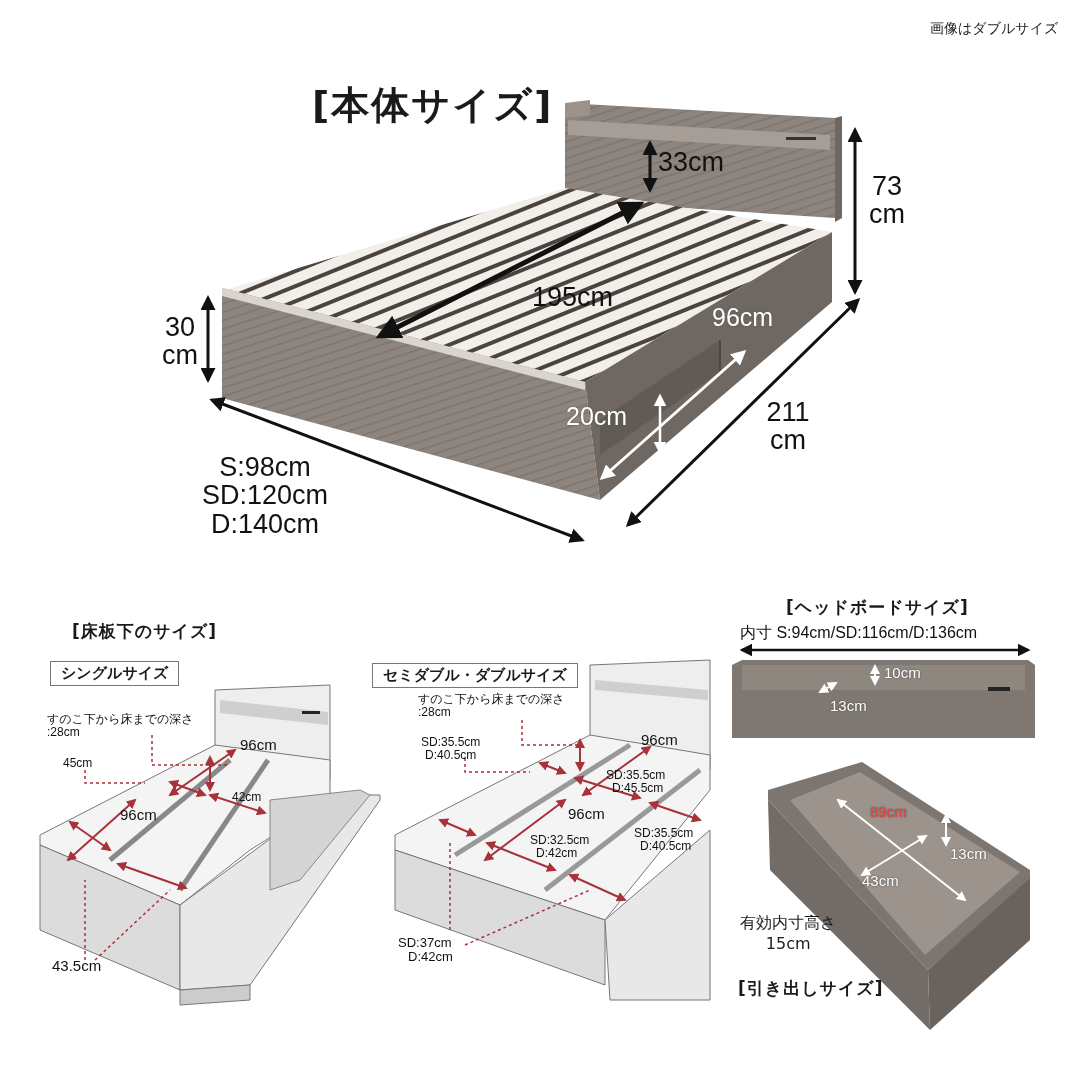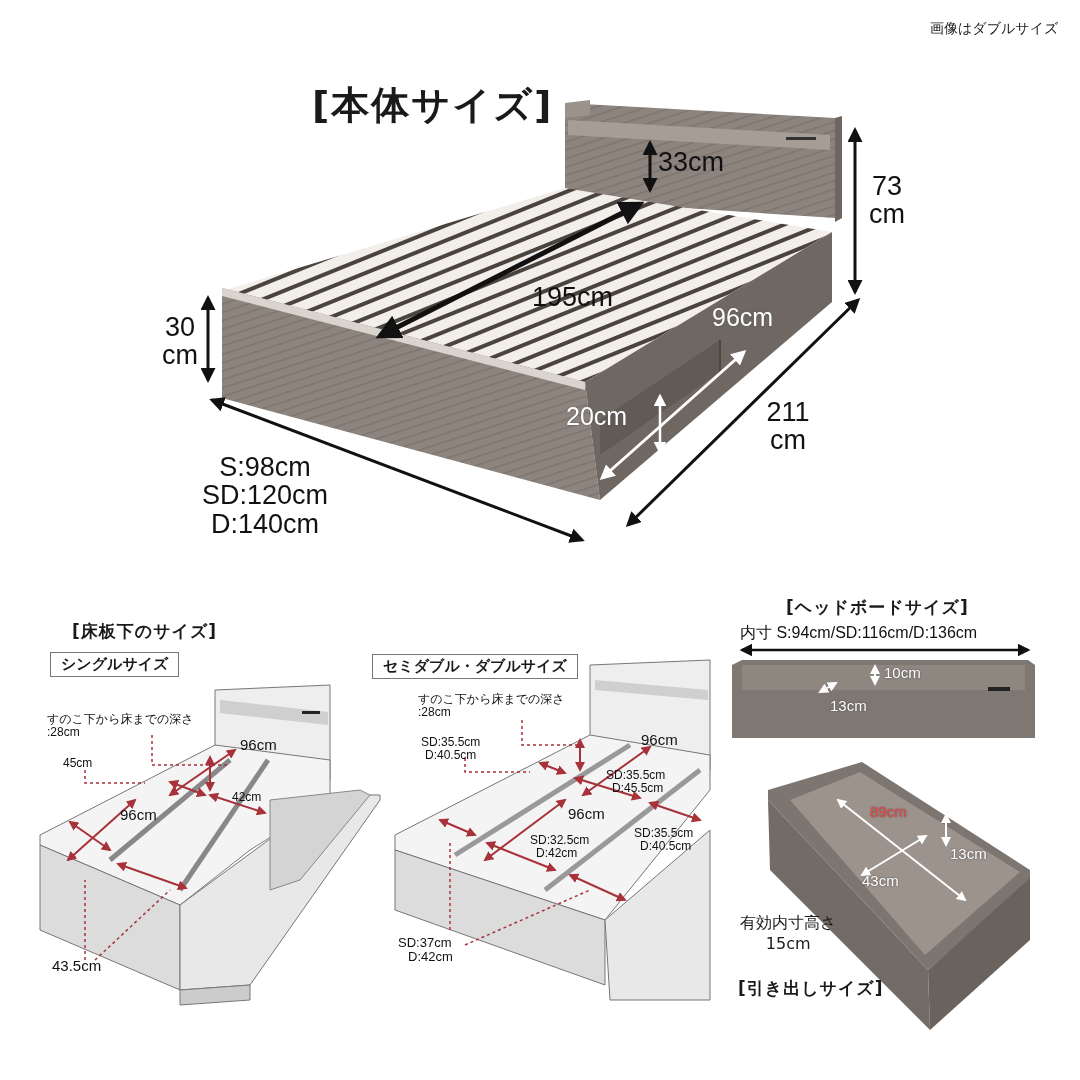--- a/index.html
+++ b/index.html
@@ -4,21 +4,21 @@
 <style>
   html, body { margin:0; padding:0; background:#ffffff; }
   body { width:1080px; height:1080px; position:relative; overflow:hidden;
          font-family:"DejaVu Sans", sans-serif; color:#1a1a1a; }
   .abs { position:absolute; }
   .note { font-size:14px; color:#222; white-space:nowrap; }
   .title-big { font-size:38px; font-weight:bold; letter-spacing:2px; white-space:nowrap; }
   .dim-big { font-family:"Liberation Sans", sans-serif; font-size:27px; color:#111; text-align:center; line-height:1.05; white-space:nowrap; }
   .dim-white { font-family:"Liberation Sans", sans-serif; font-size:25px; color:#fff; text-shadow:0 0 2px #555; white-space:nowrap; }
   .sec-title { font-size:17px; font-weight:bold; white-space:nowrap; letter-spacing:1px; }
-  .boxed { border:1.5px solid #777; padding:2px 10px; font-size:15px; font-weight:bold; white-space:nowrap; background:#fff; }
+  .boxed { border:1.5px solid #777; padding:2px 10px; font-size:15px; font-weight:bold; white-space:nowrap; background:#fff;margin-top:9px; }
   .small { font-family:"Liberation Sans", sans-serif; font-size:12px; color:#111; white-space:nowrap; line-height:1.1; }
   .mid { font-family:"Liberation Sans", sans-serif; font-size:15px; color:#111; white-space:nowrap; }
   svg { position:absolute; left:0; top:0; }
 </style>
 </head>
 <body>
 
 <div class="abs note" style="left:930px; top:3px;margin-top:17px;">画像はダブルサイズ</div>
 
 <svg width="1080" height="1080">

